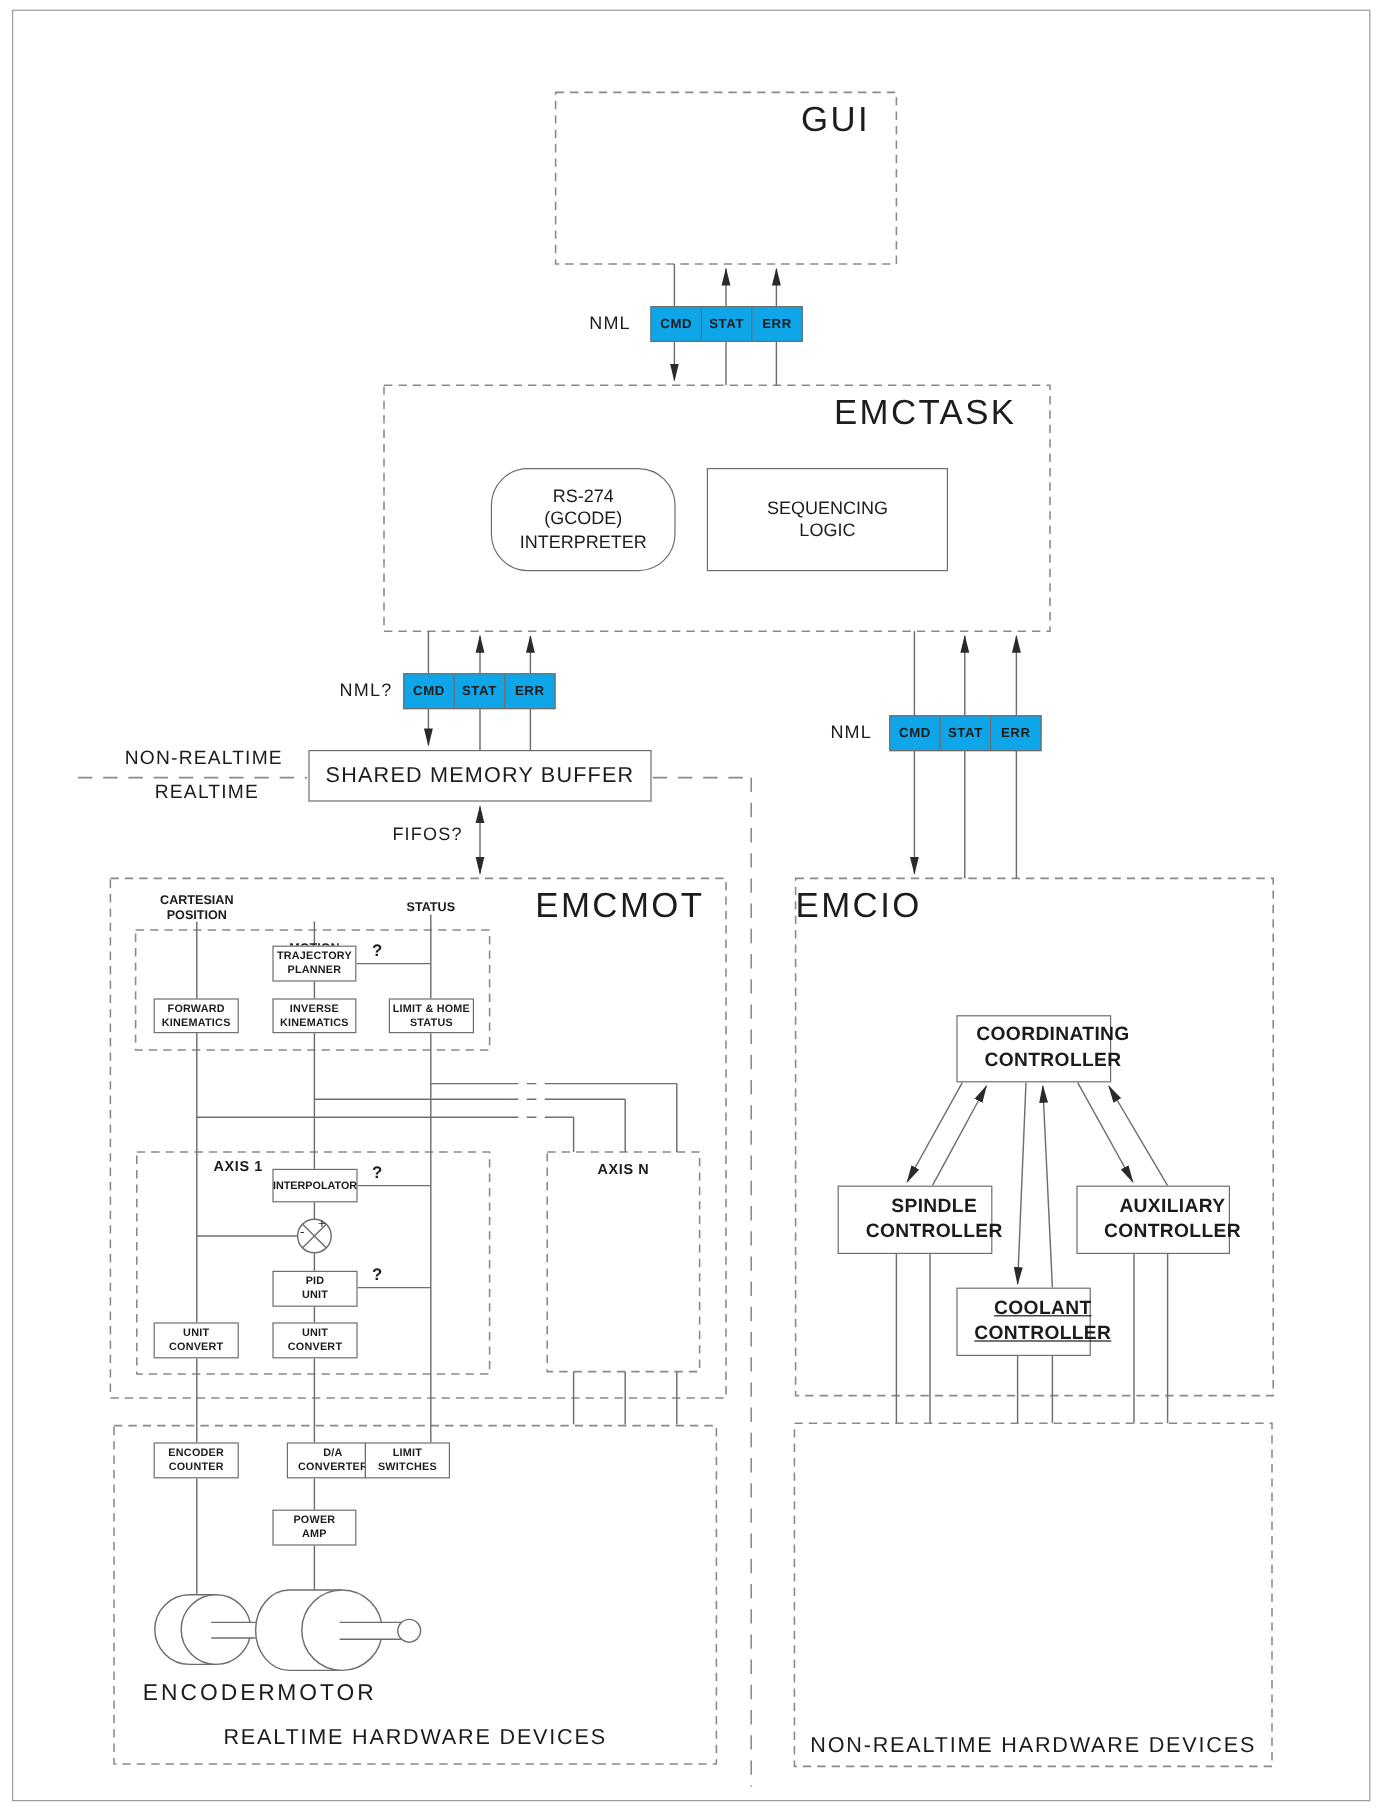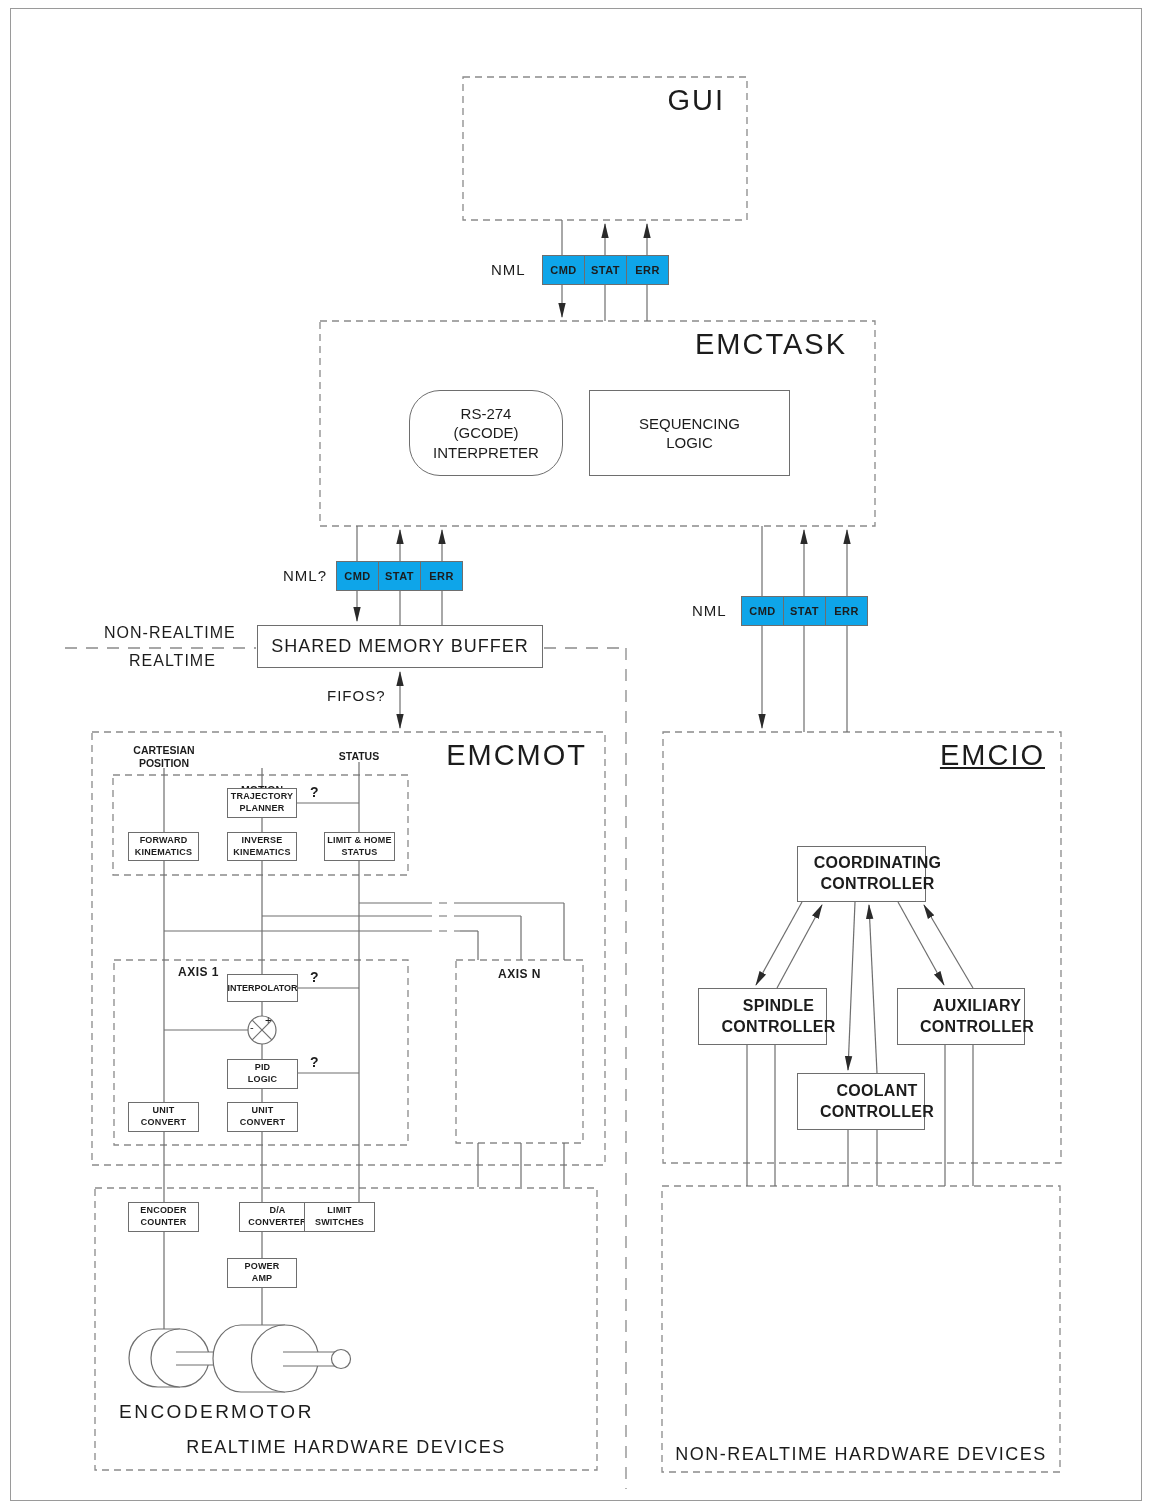--- a/index.html
+++ b/index.html
@@ -149,21 +149,21 @@
       <rect x="283" y="1352" width="58" height="14" stroke="none"></rect>
       <line x1="283" y1="1352" x2="341" y2="1352"></line>
       <line x1="283" y1="1366" x2="341" y2="1366"></line>
       <circle cx="341" cy="1359" r="9.5"></circle>
     </g>
   </svg>
 
   <div class="lbl title" style="left:463px;top:84px;width:262px;text-align:right;position:absolute;">GUI</div>
   <div class="lbl title" style="left:320px;top:328px;width:527px;text-align:right;position:absolute;">EMCTASK</div>
   <div class="lbl title" style="left:92px;top:739px;width:495px;text-align:right;position:absolute;">EMCMOT</div>
-  <div class="lbl title" style="left:663px;top:739px;width:382px;text-align:right;position:absolute;text-decoration:underline;">EMCIO</div>
+  <div class="lbl title" style="left:663px;top:739px;width:382px;text-align:left;position:absolute;">EMCIO</div>
 
   <div class="lbl" style="left:491px;top:261px;font-size:15px;letter-spacing:1px;">NML</div>
   <div class="nmlrow" style="left:542px;top:255px;width:127px;height:30px;">
     <span>CMD</span>
     <span>STAT</span>
     <span>ERR</span>
   </div>
 
   <div class="lbl" style="left:283px;top:567px;font-size:15px;letter-spacing:1px;">NML?</div>
   <div class="nmlrow" style="left:336px;top:561px;width:127px;height:30px;">
@@ -203,39 +203,39 @@
   <div class="box ml sm" style="left:227px;top:832px;width:70px;height:29px;font-size:9px;">INVERSE
 KINEMATICS</div>
   <div class="box ml sm" style="left:324px;top:832px;width:71px;height:29px;font-size:9px;">LIMIT &amp; HOME
 STATUS</div>
 
   <div class="lbl" style="left:178px;top:965px;font-size:12px;font-weight:bold;letter-spacing:.5px;">AXIS 1</div>
   <div class="lbl" style="left:456px;top:967px;width:127px;text-align:center;font-size:12px;font-weight:bold;letter-spacing:.5px;">AXIS N</div>
 
   <div class="box xs" style="left:227px;top:974px;width:71px;height:28px;">INTERPOLATOR</div>
   <div class="box ml sm" style="left:227px;top:1059px;width:71px;height:30px;font-size:9px;">PID
-LOGIC</div>
+UNIT</div>
   <div class="box ml sm" style="left:128px;top:1102px;width:71px;height:30px;font-size:9px;">UNIT
 CONVERT</div>
   <div class="box ml sm" style="left:227px;top:1102px;width:71px;height:30px;font-size:9px;">UNIT
 CONVERT</div>
 
   <div class="lbl qmark" style="left:310px;top:784px;">?</div>
   <div class="lbl qmark" style="left:310px;top:969px;">?</div>
   <div class="lbl qmark" style="left:310px;top:1054px;">?</div>
   <div class="lbl" style="left:265px;top:1014px;font-size:11px;">+</div>
   <div class="lbl" style="left:250px;top:1021px;font-size:11px;">-</div>
 
   <div class="box ml md" style="left:797px;top:846px;width:129px;height:56px;">COORDINATING
 CONTROLLER</div>
   <div class="box ml md" style="left:698px;top:988px;width:129px;height:57px;">SPINDLE
 CONTROLLER</div>
   <div class="box ml md" style="left:897px;top:988px;width:128px;height:57px;">AUXILIARY
 CONTROLLER</div>
-  <div class="box ml md" style="left:797px;top:1073px;width:128px;height:57px;">COOLANT
+  <div class="box ml md" style="left:797px;top:1073px;width:112px;height:57px;text-decoration:underline;">COOLANT
 CONTROLLER</div>
 
   <div class="box ml sm" style="left:128px;top:1202px;width:71px;height:30px;font-size:9px;">ENCODER
 COUNTER</div>
   <div class="box ml sm" style="left:239px;top:1202px;width:66px;height:30px;font-size:9px;padding-left:11px;">D/A
 CONVERTER</div>
   <div class="box ml sm" style="left:304px;top:1202px;width:71px;height:30px;font-size:9px;">LIMIT
 SWITCHES</div>
   <div class="box ml sm" style="left:227px;top:1258px;width:70px;height:30px;font-size:9px;">POWER
 AMP</div>

